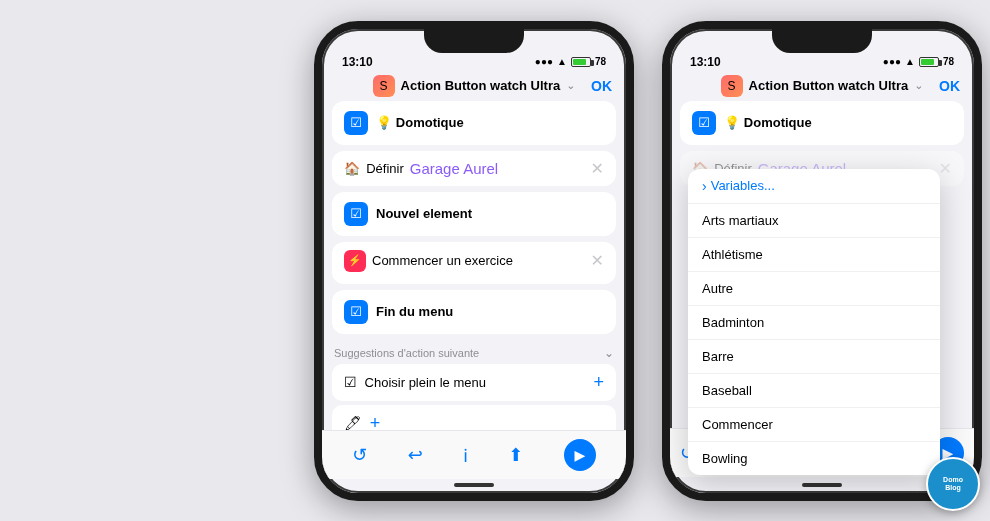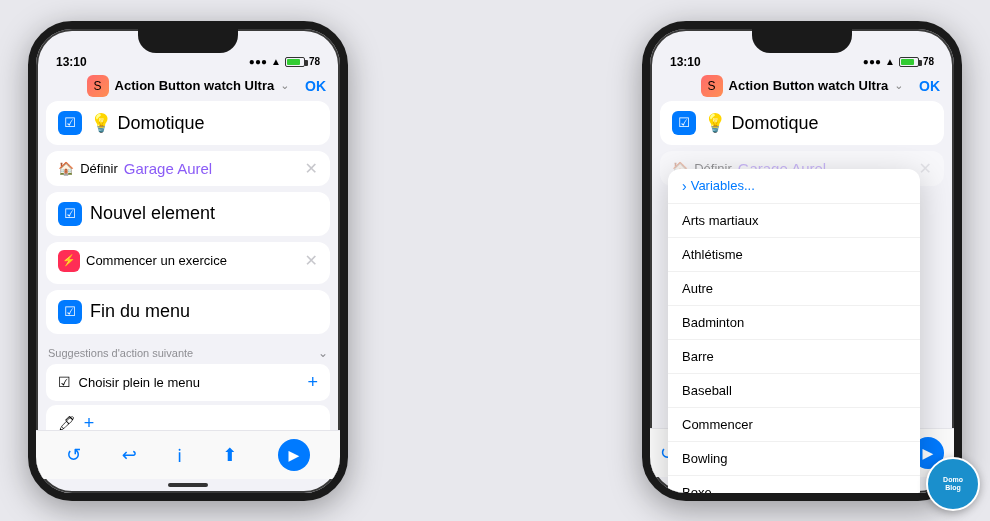--- a/index.html
+++ b/index.html
@@ -10,24 +10,24 @@
       display: flex;
       align-items: center;
       justify-content: center;
       font-family: -apple-system, 'SF Pro Display', 'Helvetica Neue', Arial, sans-serif;
       overflow: hidden;
     }
     .scene {
       display: flex;
       gap: 28px;
       align-items: center;
-      justify-content: space-between;
+      justify-content: flex-end;
       width: 100%;
       height: 100%;
-      padding: 28px;
+      padding: 8px;
     }
 
     
     .phone {
       width: 320px;
       height: 480px;
       background: #f2f2f7;
       border-radius: 44px;
       border: 8px solid #1a1a1a;
       position: relative;
@@ -131,21 +131,21 @@
       gap: 8px;
     }
     .card-icon {
       width: 24px; height: 24px;
       border-radius: 6px;
       display: flex; align-items: center; justify-content: center;
       font-size: 13px;
       flex-shrink: 0;
     }
     .card-icon.blue { background: #007aff; color: #fff; }
-    .card-text { font-size: 18px; color: #000; font-weight: 400; }
+    .card-text { font-size: 13px; color: #000; font-weight: 700; }
 
     
     .definir-card {
       background: #fff;
       border-radius: 12px;
       padding: 8px 12px;
       margin-bottom: 6px;
     }
     .definir-row {
       display: flex;
@@ -457,21 +457,20 @@
           <span>Variables...</span>
         </div>
         <div class="dropdown-item">Arts martiaux</div>
         <div class="dropdown-item">Athlétisme</div>
         <div class="dropdown-item">Autre</div>
         <div class="dropdown-item">Badminton</div>
         <div class="dropdown-item">Barre</div>
         <div class="dropdown-item">Baseball</div>
         <div class="dropdown-item">Commencer</div>
         <div class="dropdown-item">Bowling</div>
-        <div class="dropdown-item">Boxe</div>
 
       </div>
 
       <div class="bottom-toolbar" style="position:absolute;bottom:16px;left:0;right:0;">
         <span class="toolbar-icon">↺</span>
         <span class="toolbar-icon">↩</span>
         <span class="toolbar-icon">ℹ</span>
         <span class="search-bar" style="flex:1; margin:0 4px; padding:4px 8px; font-size:11px;">
           <span>🔍</span>
           <span style="font-size:10px;">Rechercher apps et actions</span>

